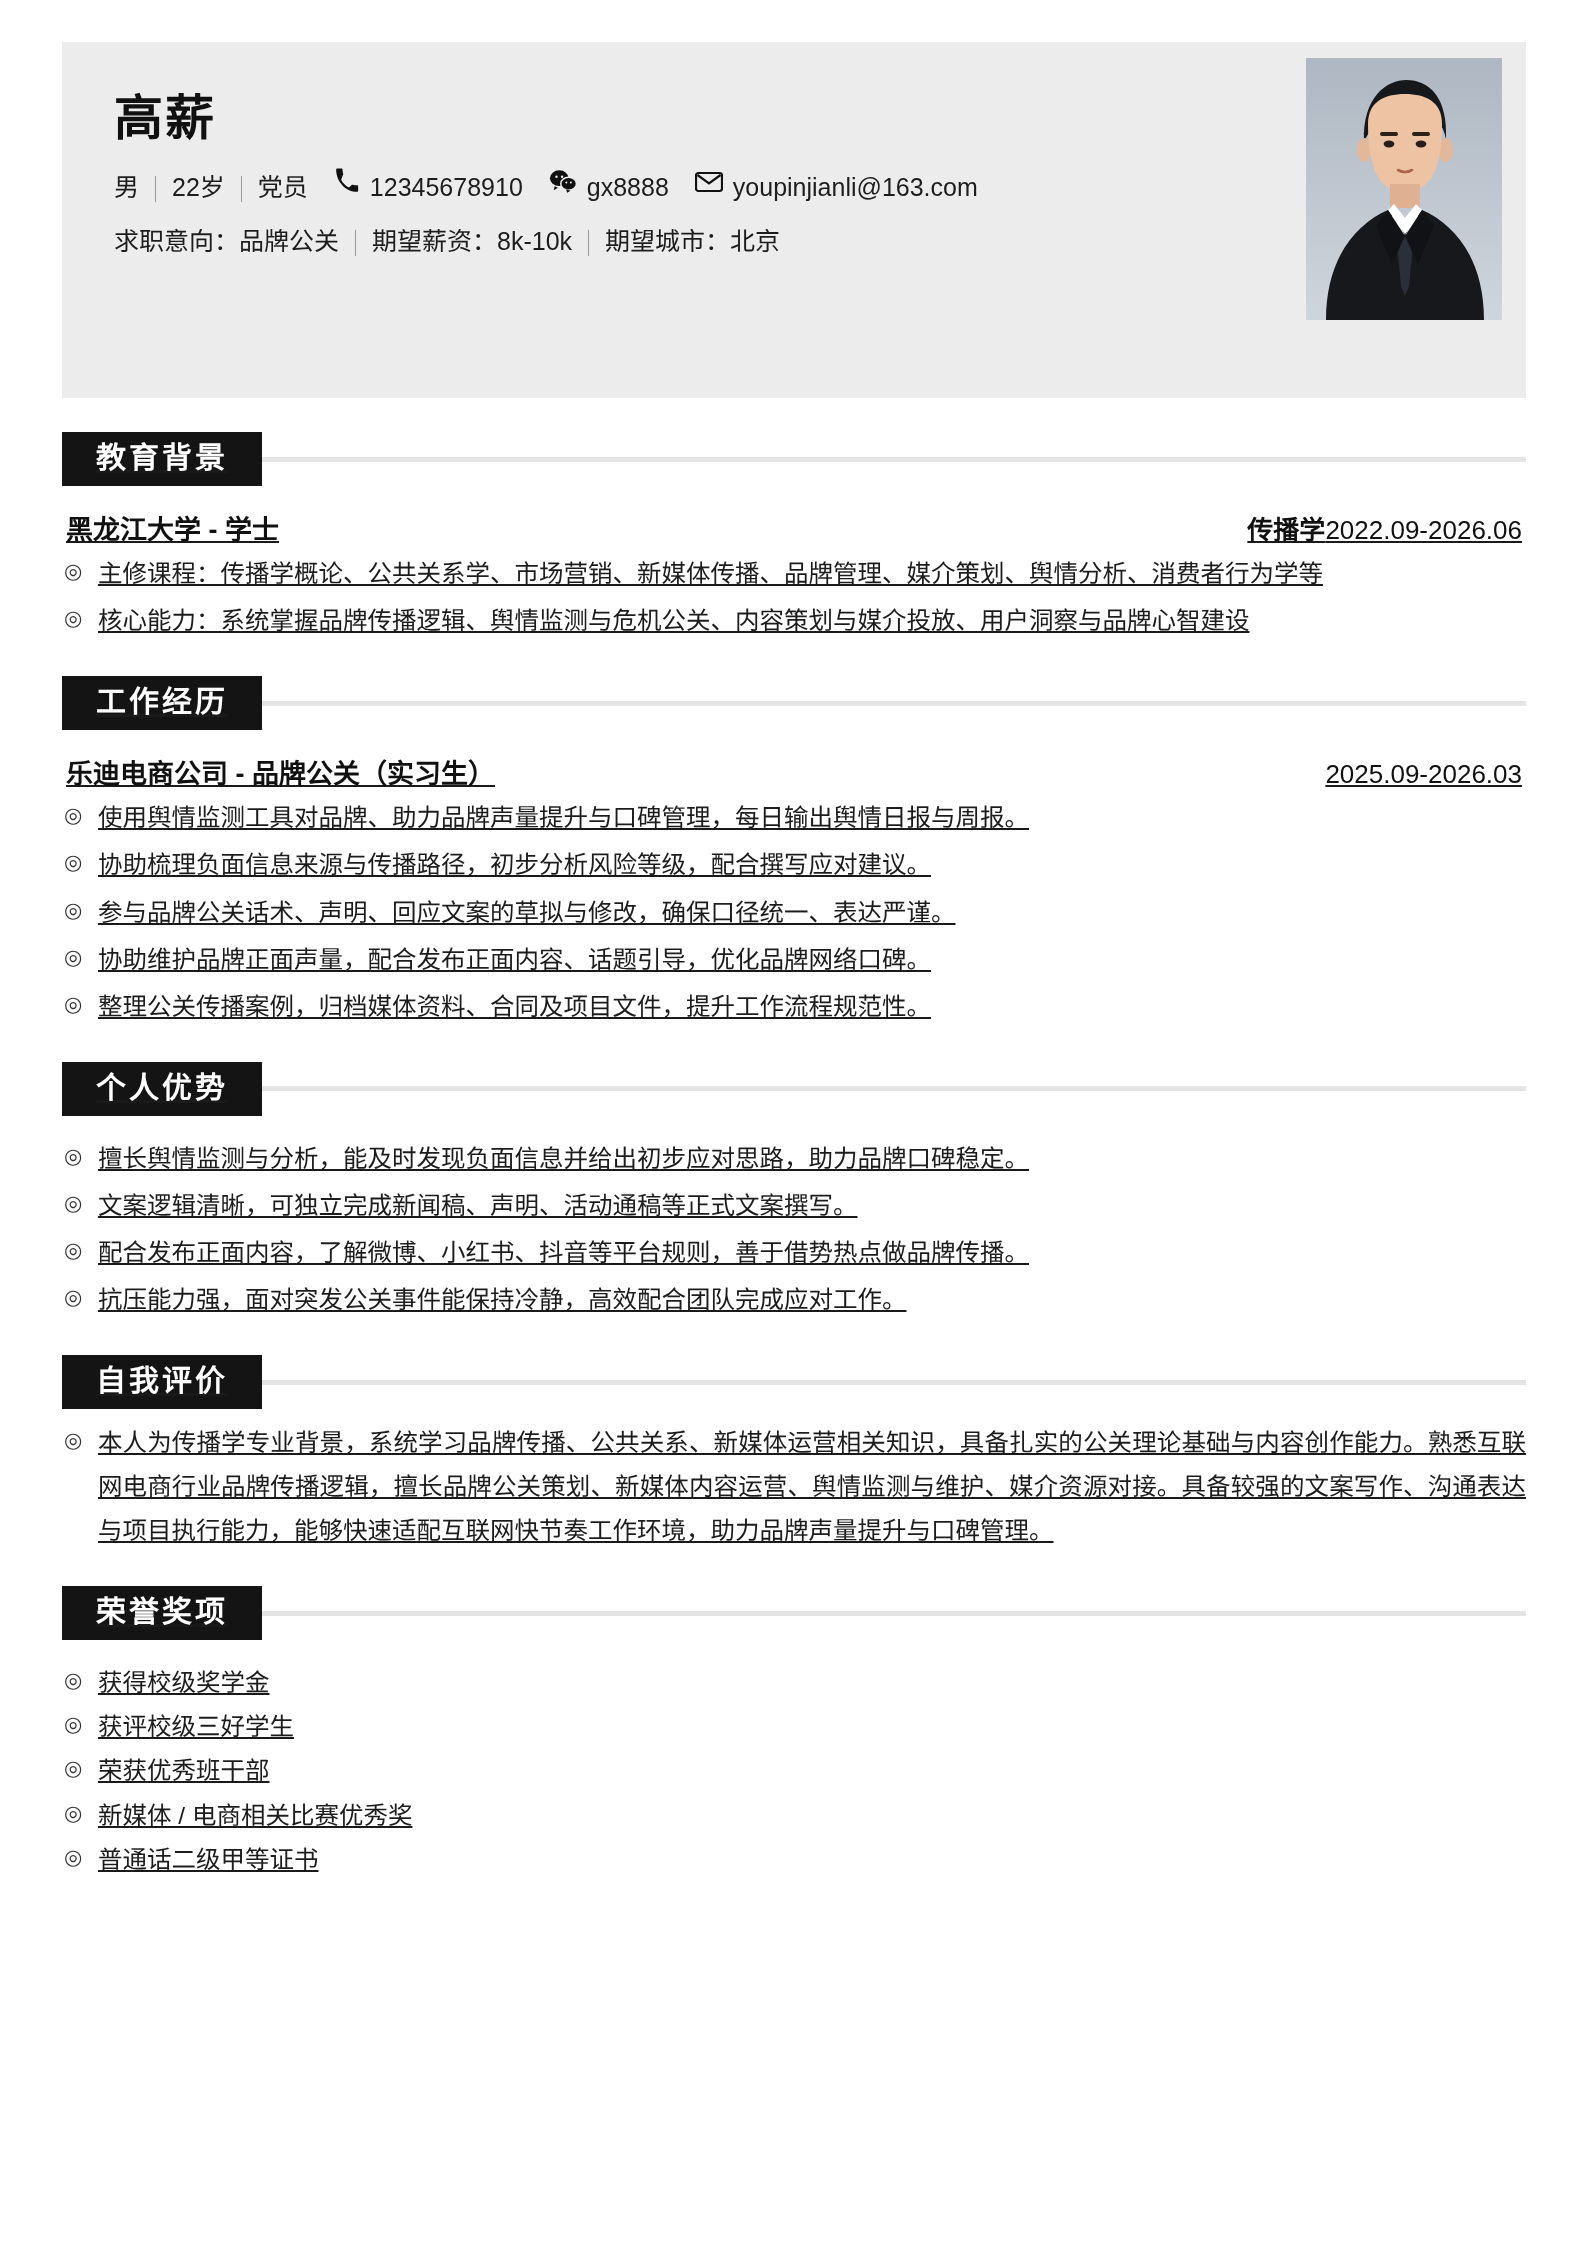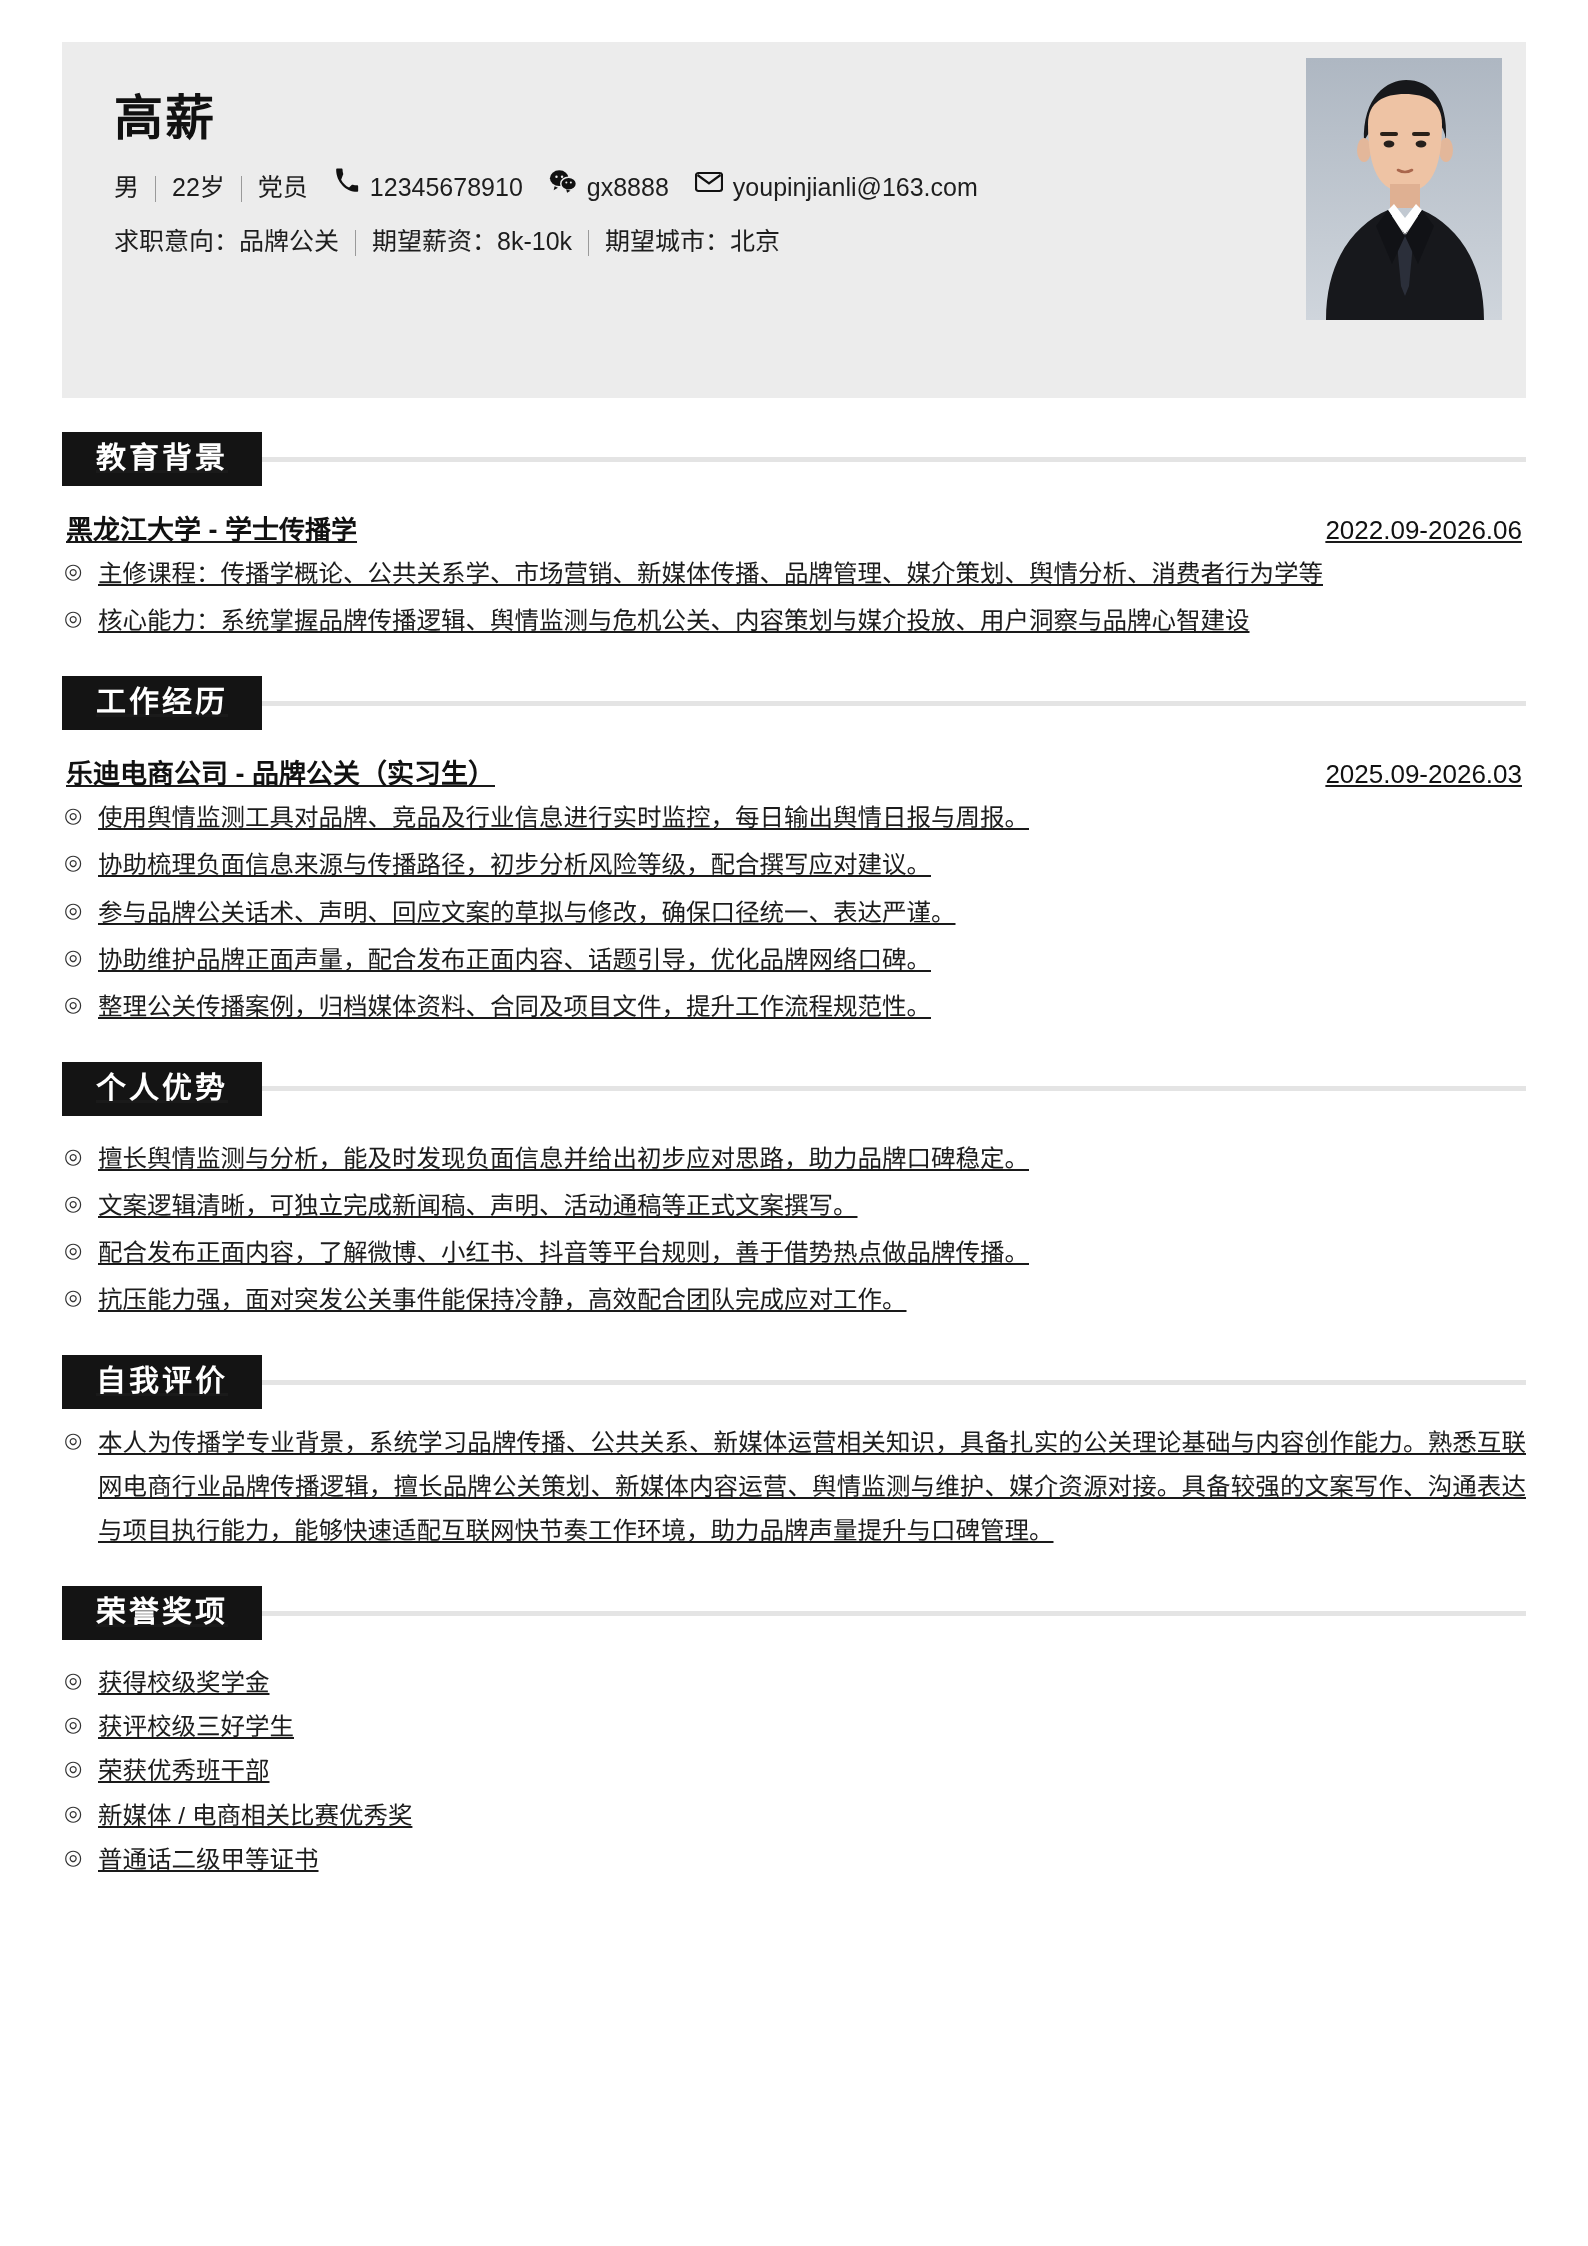--- a/index.html
+++ b/index.html
@@ -115,21 +115,21 @@
     padding: 0 4px;
   }
   .entry-org {
     font-size: 27px;
     font-weight: bold;
     color: #111;
     white-space: nowrap;
   }
   .entry-mid {
     flex: 1 1 auto;
-    text-align: left;
+    text-align: right;
     font-size: 26px;
     font-weight: bold;
     color: #111;
   }
   .entry-date {
     font-size: 26px;
     color: #111;
     white-space: nowrap;
   }
 
@@ -292,21 +292,21 @@
     <div class="sec-head-wrap">
       <div class="sec-title">工作经历</div>
       <div class="sec-rule"></div>
     </div>
     <div class="entry-row">
       <div class="entry-org">乐迪电商公司 - 品牌公关（实习生）</div>
       <div class="entry-mid"></div>
       <div class="entry-date">2025.09-2026.03</div>
     </div>
     <ul class="bullets">
-      <li>使用舆情监测工具对品牌、竞品及行业信息进行实时监控，每日输出舆情日报与周报。</li>
+      <li>使用舆情监测工具对品牌、助力品牌声量提升与口碑管理，每日输出舆情日报与周报。</li>
       <li>协助梳理负面信息来源与传播路径，初步分析风险等级，配合撰写应对建议。</li>
       <li>参与品牌公关话术、声明、回应文案的草拟与修改，确保口径统一、表达严谨。</li>
       <li>协助维护品牌正面声量，配合发布正面内容、话题引导，优化品牌网络口碑。</li>
       <li>整理公关传播案例，归档媒体资料、合同及项目文件，提升工作流程规范性。</li>
     </ul>
   </div>
 
   <div class="section">
     <div class="sec-head-wrap">
       <div class="sec-title">个人优势</div>

